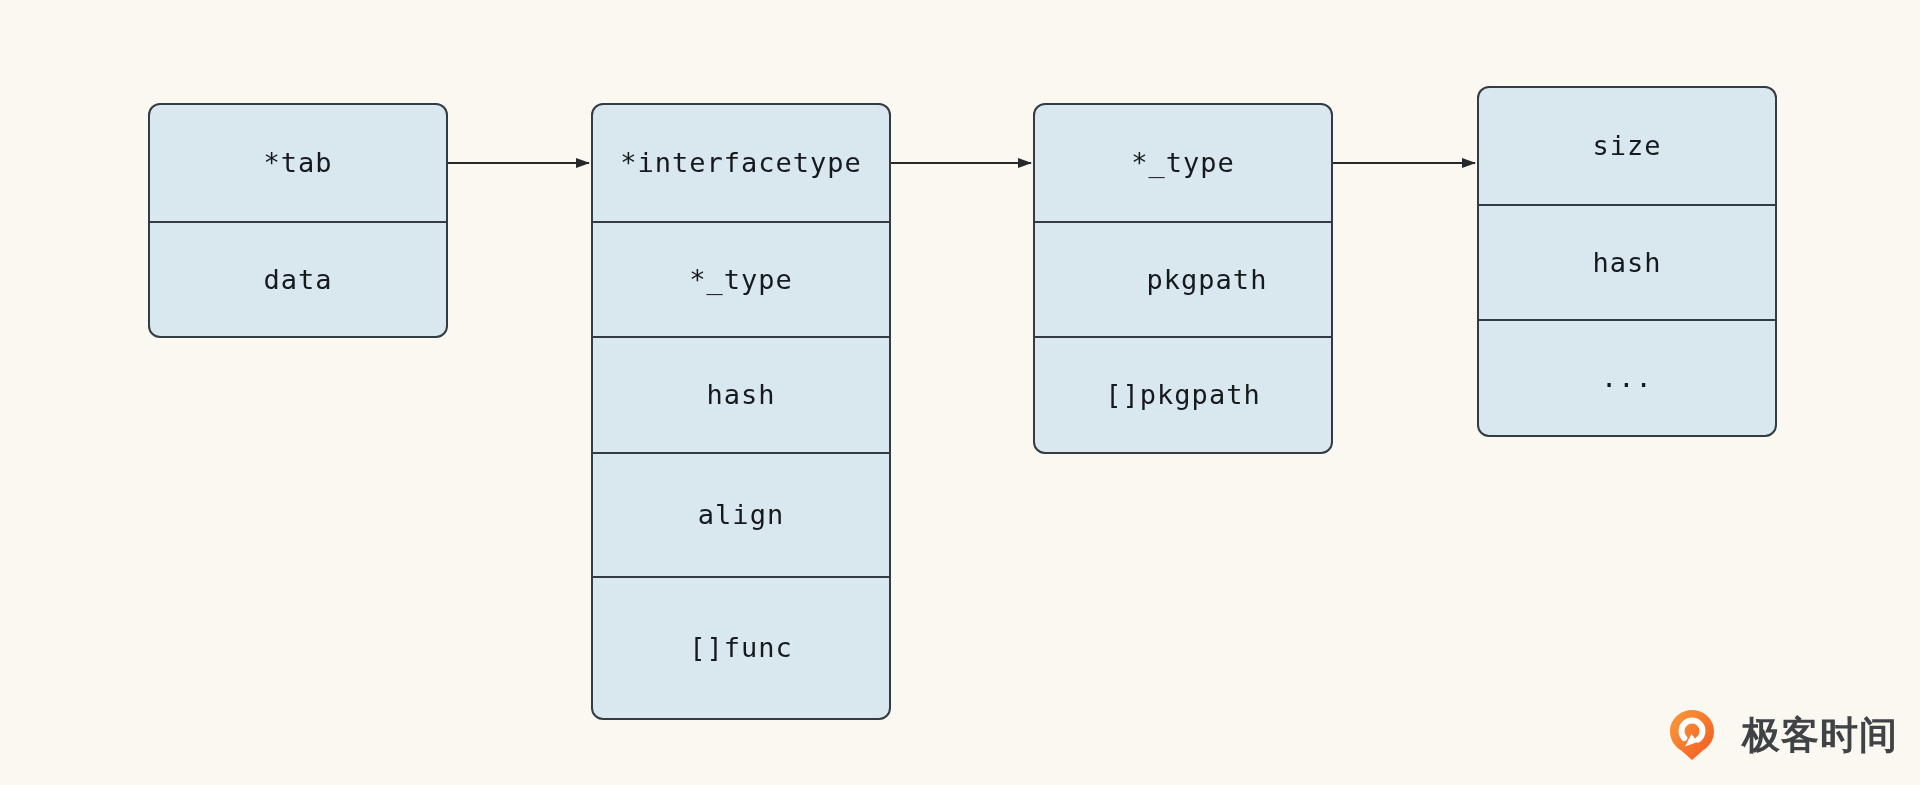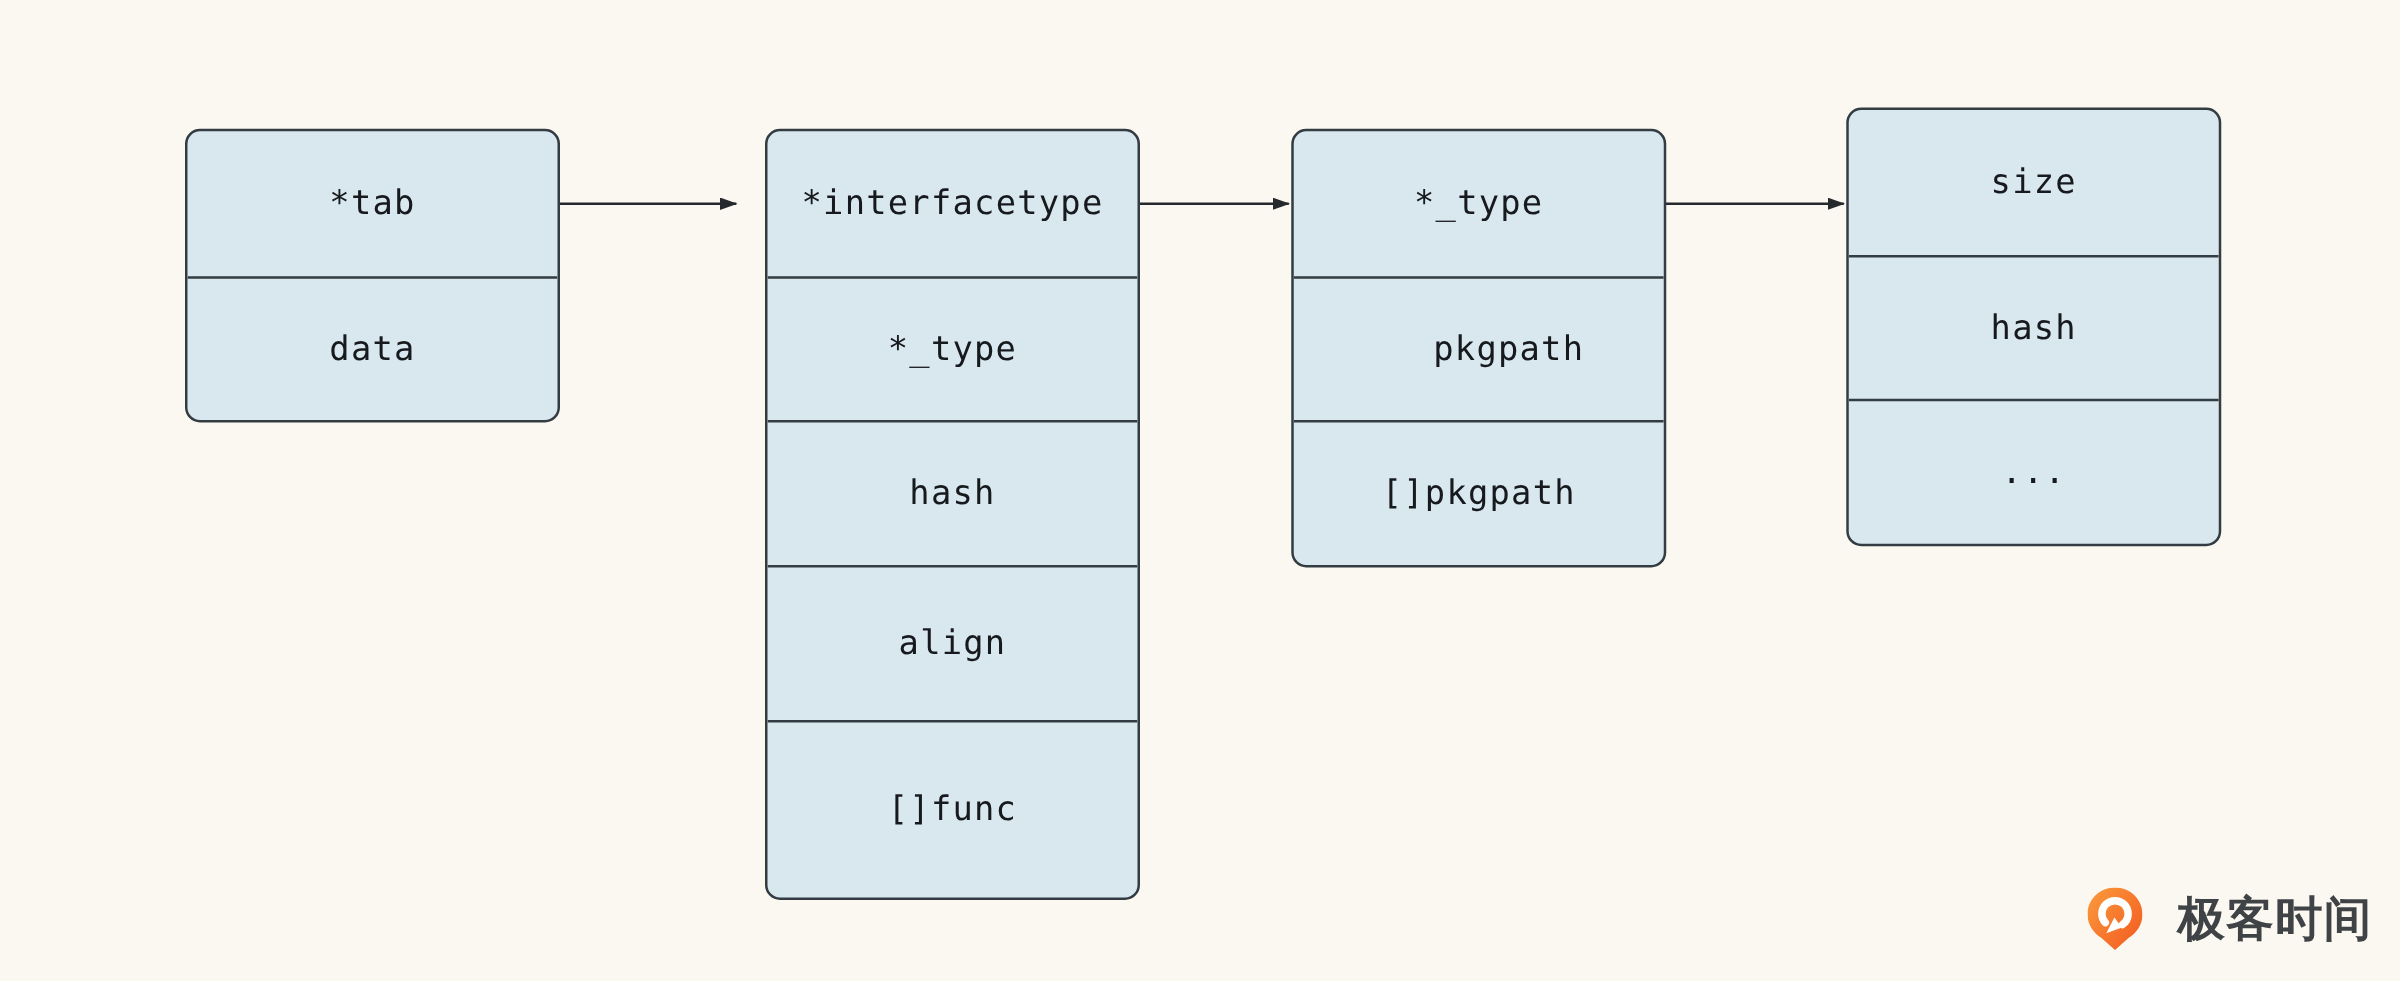--- a/index.html
+++ b/index.html
@@ -90,21 +90,21 @@
         <line x1="889" y1="163" x2="1031" y2="163" stroke="var(--arrow)" stroke-width="2" marker-end="url(#ah)"></line>
         <line x1="1331" y1="163" x2="1475" y2="163" stroke="var(--arrow)" stroke-width="2" marker-end="url(#ah)"></line>
       </g>
   </svg>
 
   <div id="boxes-root">
       <div class="struct-box" style="left: 148px; top: 103px; width: 296px; border-radius: 12px;">
         <div class="struct-cell" style="height: 115.5px;">*tab</div>
         <div class="struct-cell" style="height: 115.5px;">data</div>
       </div>
-      <div class="struct-box" style="left: 612px; top: 103px; width: 296px; border-radius: 12px;">
+      <div class="struct-box" style="left: 591px; top: 103px; width: 296px; border-radius: 12px;">
         <div class="struct-cell" style="height: 115.5px;">*interfacetype</div>
         <div class="struct-cell" style="height: 115.5px;">*_type</div>
         <div class="struct-cell" style="height: 115.5px;">hash</div>
         <div class="struct-cell" style="height: 124px;">align</div>
         <div class="struct-cell" style="height: 142px;">[]func</div>
       </div>
       <div class="struct-box" style="left: 1033px; top: 103px; width: 296px; border-radius: 12px;">
         <div class="struct-cell" style="height: 115.5px;">*_type</div>
         <div class="struct-cell" style="height: 115.5px; padding-left: 48px;">pkgpath</div>
         <div class="struct-cell" style="height: 115.5px;">[]pkgpath</div>

